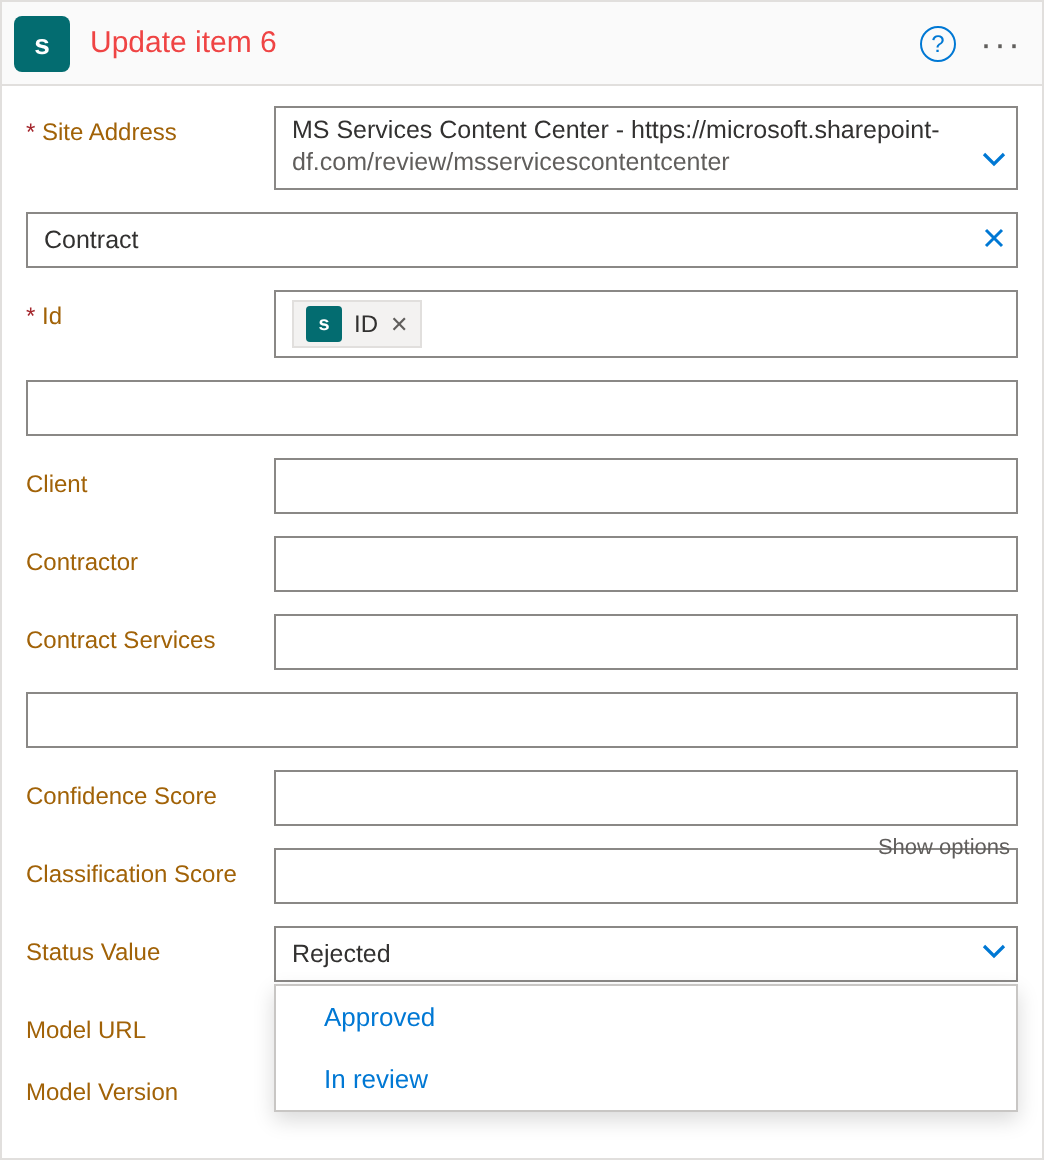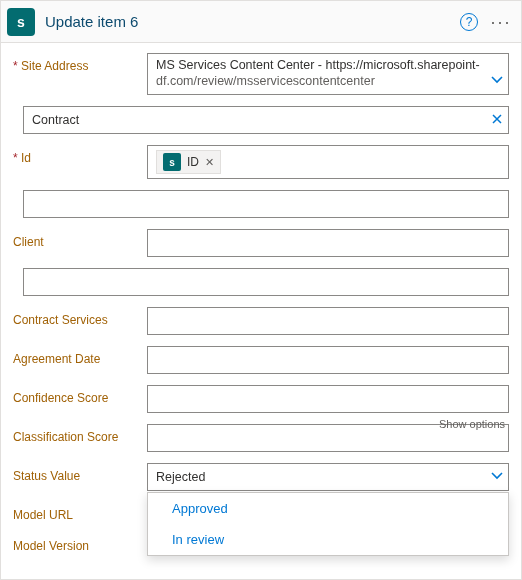--- a/index.html
+++ b/index.html
@@ -24,35 +24,35 @@
   }
   .app-icon {
     width: 28px; height: 28px;
     background: #036c70;
     border-radius: 4px;
     color: #fff;
     display: flex; align-items: center; justify-content: center;
     font-weight: 600; font-size: 14px;
     margin-right: 10px;
   }
-  .header-title { font-size: 15px; flex: 1; color: #0c4a6e; }
+  .header-title { font-size: 15px; flex: 1; color: #ef4444; }
   .header-actions { display: flex; gap: 12px; align-items: center; }
   .help-icon {
     width: 18px; height: 18px; border: 1.4px solid #0078d4; border-radius: 50%;
     color: #0078d4; font-size: 12px; line-height: 16px; text-align: center;
   }
   .more-icon { color: #605e5c; font-size: 18px; letter-spacing: 1px; line-height: 14px; }
   .form { padding: 10px 12px 0 12px; }
   .row { display: flex; align-items: flex-start; margin-bottom: 11px; }
   .label {
     width: 124px; flex-shrink: 0;
     font-size: 12px; color: #a16207; padding-top: 6px;
   }
   .req::before { content: "* "; color: #a4262c; }
-  .field { flex: 1; position: relative; margin-left: 10px; }
+  .field { flex: 1; position: relative; }
   .box {
     width: 100%;
     min-height: 28px;
     border: 1px solid #8a8886;
     background: #fff;
     padding: 4px 28px 4px 8px;
     font-size: 12.5px;
     color: #323130;
     display: flex; align-items: center; flex-wrap: wrap;
   }
@@ -151,35 +151,35 @@
   </div>
 
   <div class="row">
     <div class="label">Client</div>
     <div class="field">
         <div class="box"></div>
       </div>
   </div>
 
   <div class="row">
+    <div class="label">Contractor</div>
     <div class="field">
         <div class="box"></div>
       </div>
   </div>
 
 
   <div class="row">
     <div class="label">Contract Services</div>
     <div class="field">
         <div class="box"></div>
       </div>
   </div>
 
   <div class="row">
-    <div class="label">Agreement Date</div>
     <div class="field">
         <div class="box"></div>
       </div>
   </div>
 
   <div class="row">
     <div class="label">Confidence Score</div>
     <div class="field">
         <div class="box"></div>
       </div>

